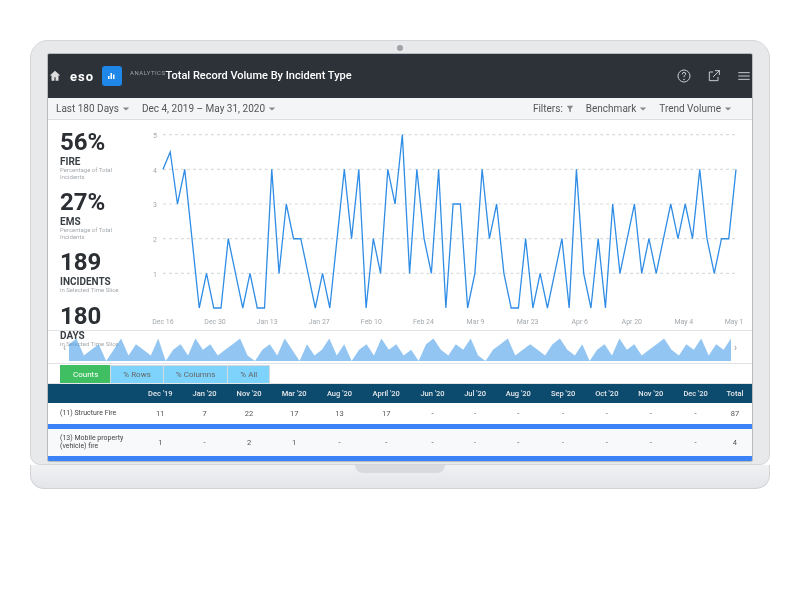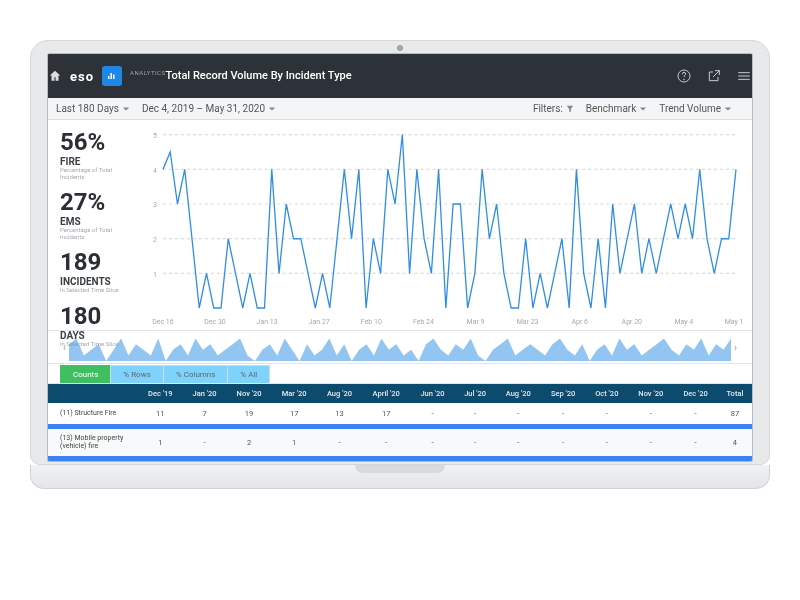--- a/index.html
+++ b/index.html
@@ -209,21 +209,21 @@
               <th>Nov '20</th>
               <th>Dec '20</th>
               <th>Total</th>
             </tr>
           </thead>
           <tbody>
             <tr>
               <td>(11) Structure Fire</td>
               <td>11</td>
               <td>7</td>
-              <td>19</td>
+              <td>22</td>
               <td>17</td>
               <td>13</td>
               <td>17</td>
               <td class="dash">-</td>
               <td class="dash">-</td>
               <td class="dash">-</td>
               <td class="dash">-</td>
               <td class="dash">-</td>
               <td class="dash">-</td>
               <td class="dash">-</td>

